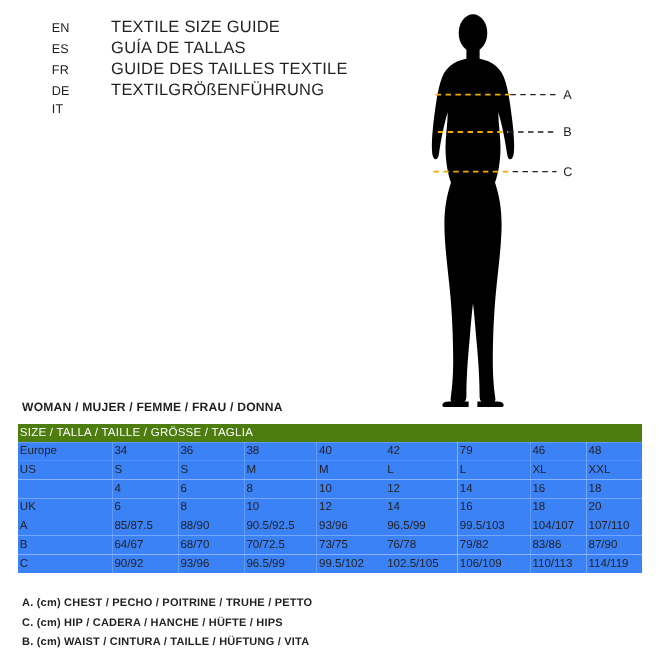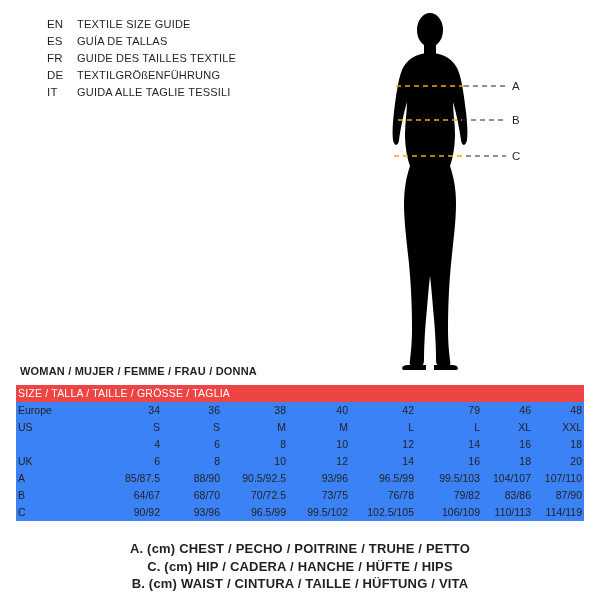--- a/index.html
+++ b/index.html
@@ -36,21 +36,22 @@
     letter-spacing: 0.2px;
     white-space: nowrap;
     padding-left: 27px;
   }
   .lang-code {
     width: 30px;
     flex: 0 0 30px;
     font-size: 11.5px;
   }
   .lang-title {
-    font-size: 11px;
+    font-size: 15px;
+    margin-left: 24px;
   }
 
   
   .figure-area {
     position: absolute;
     right: 10px;
     top: 8px;
     width: 230px;
     height: 370px;
   }
@@ -89,55 +90,54 @@
   }
   table.size-table td {
     height: 17px;
     padding: 0 2px;
     vertical-align: middle;
     line-height: 17px;
     white-space: nowrap;
     overflow: hidden;
   }
   tr.head-row td {
-    background: #ef4444;
+    background: #4d7c0f;
     color: #ffffff;
     font-size: 10.5px;
     letter-spacing: 0.2px;
     font-weight: normal;
   }
   tr.shade td {
     background: #3b82f6;
   }
   tr.plain td {
     background: #3b82f6;
   }
   td.rowlabel {
     text-align: left;
     padding-left: 5px;
     width: 86px;
   }
   td.val {
-    text-align: right;
+    text-align: left;
   }
 
   
   .notes {
     position: absolute;
     left: 20px;
     top: 540px;
     width: 560px;
   }
   .note {
-    font-size: 13px;
+    font-size: 10px;
     font-weight: bold;
     line-height: 17.5px;
     letter-spacing: 0.2px;
     white-space: nowrap;
-    text-align: center;
   }
 </style>
 </head>
 <body>
 
 <div class="page">
 
   <div class="lang-block">
     <div class="lang-row">
       <span class="lang-code">EN</span>
@@ -150,21 +150,20 @@
     <div class="lang-row">
       <span class="lang-code">FR</span>
       <span class="lang-title">GUIDE DES TAILLES TEXTILE</span>
     </div>
     <div class="lang-row">
       <span class="lang-code">DE</span>
       <span class="lang-title">TEXTILGRÖßENFÜHRUNG</span>
     </div>
     <div class="lang-row">
       <span class="lang-code">IT</span>
-      <span class="lang-title">GUIDA ALLE TAGLIE TESSILI</span>
     </div>
   </div>
 
   <div class="figure-area">
     <svg width="230" height="370" viewBox="0 0 230 370" xmlns="http://www.w3.org/2000/svg">
       <g>
 
         <ellipse cx="70" cy="22" rx="13" ry="17" fill="#000000"></ellipse>
 
         <rect x="64" y="36" width="12" height="12" fill="#000000"></rect>

